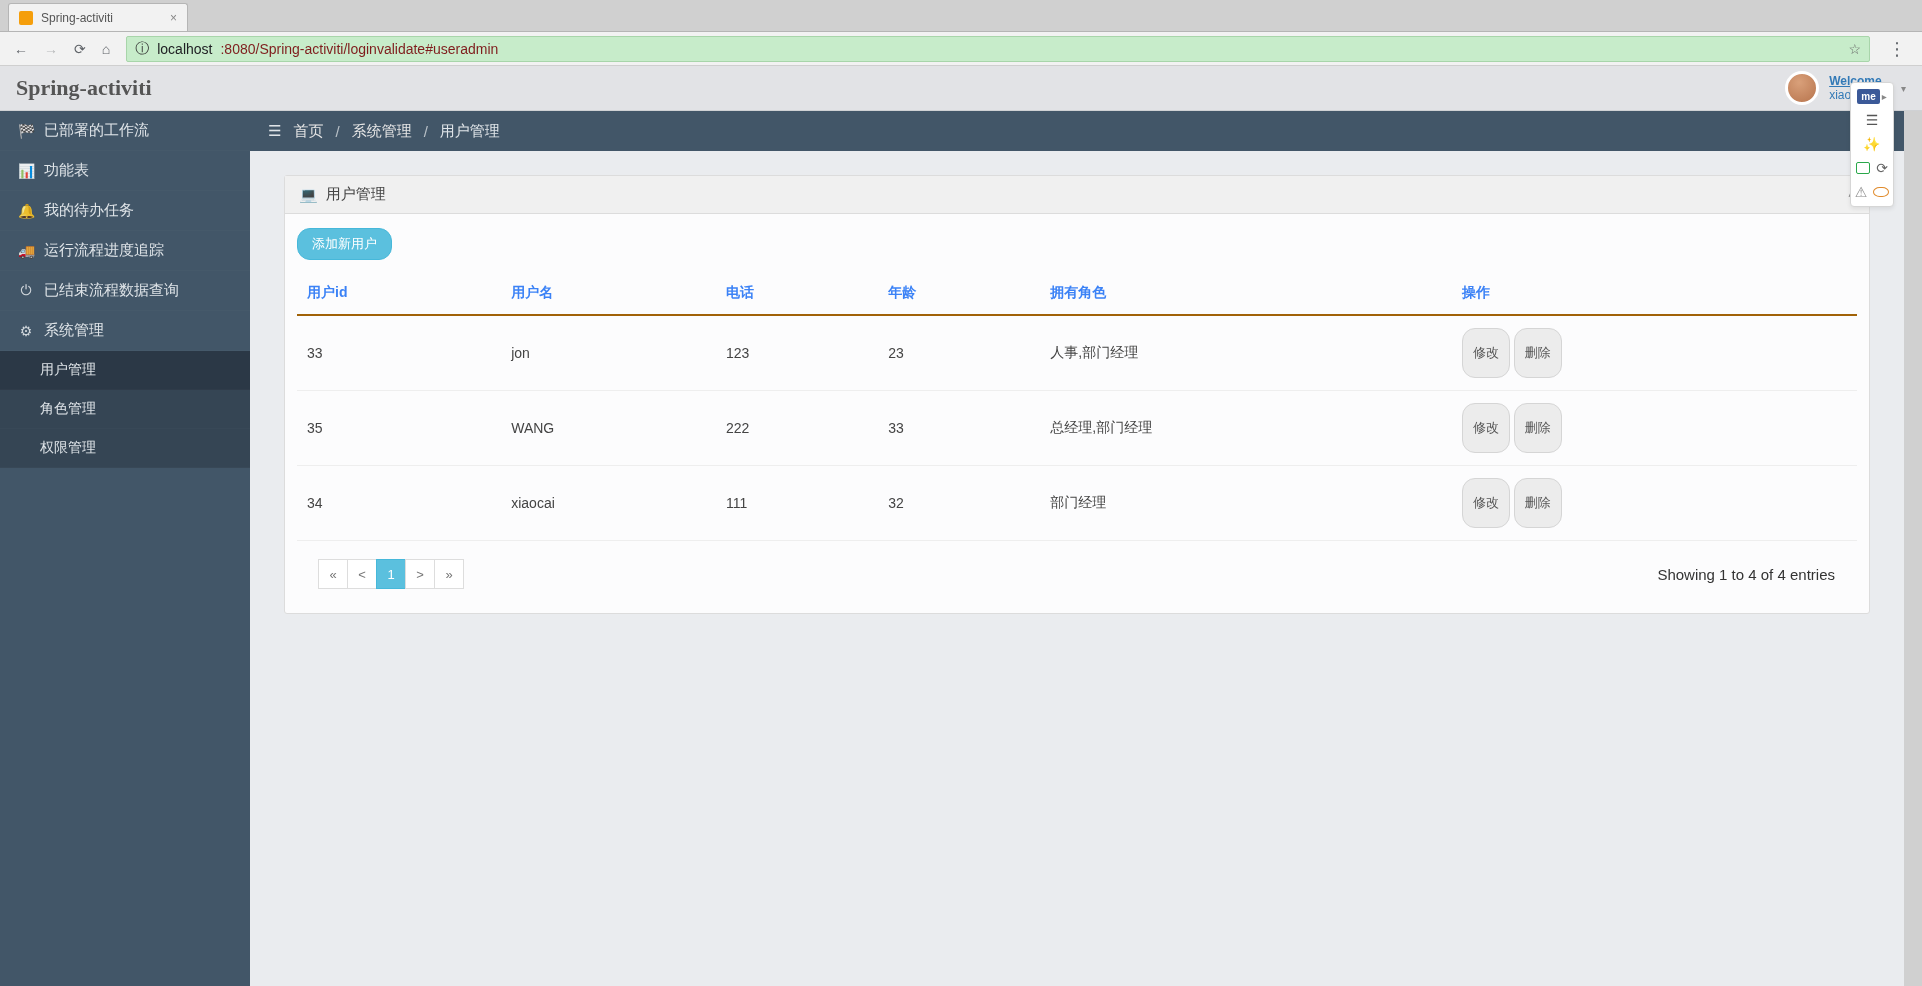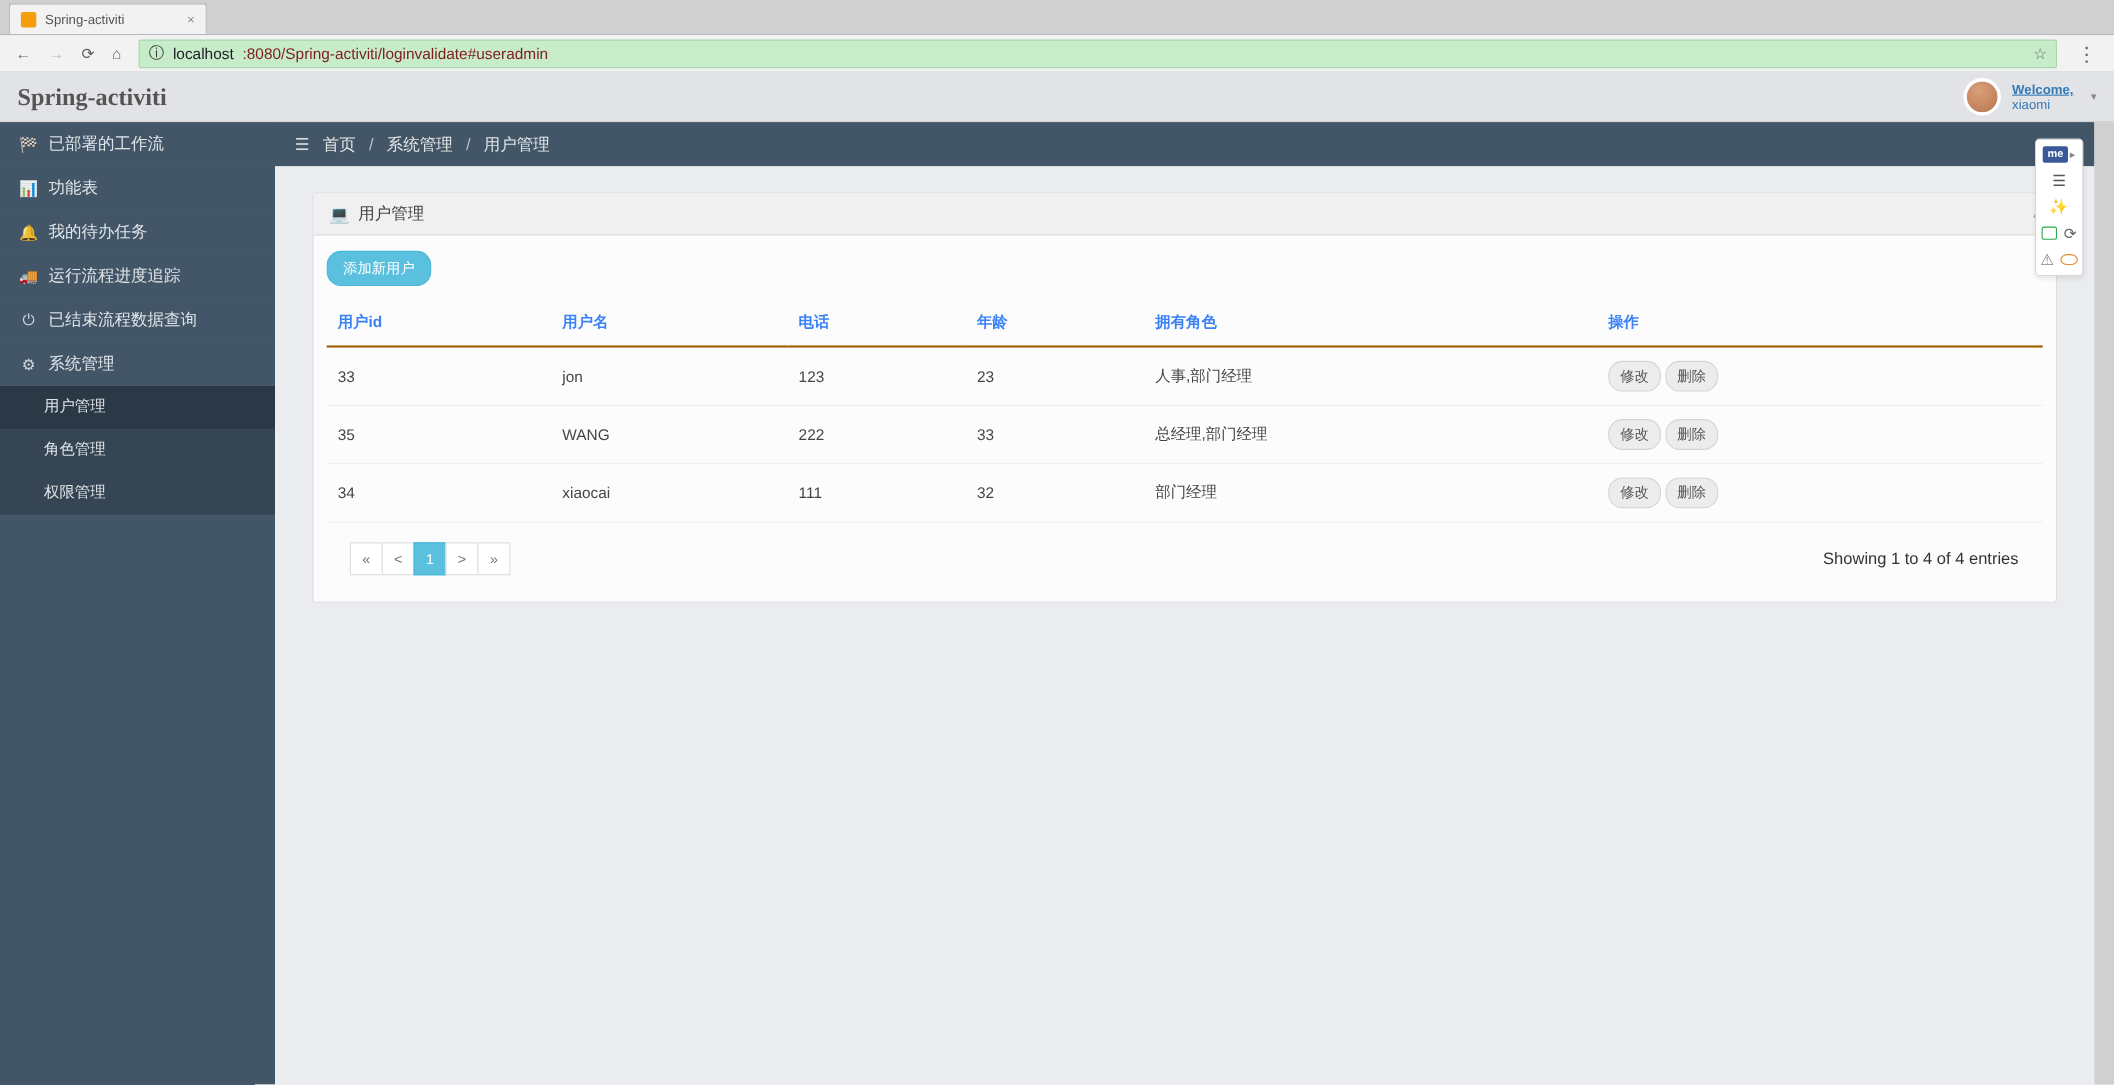--- a/index.html
+++ b/index.html
@@ -45,36 +45,36 @@
 .breadcrumb-bar a { color: #e5e5e5; }
 
 .content-area { padding: 24px 34px; }
 .panel { background: #fcfcfd; border: 1px solid #dcdcdc; border-radius: 3px; }
 .panel-header { height: 38px; background: #f0f0f0; border-bottom: 1px solid #dcdcdc; display: flex; align-items: center; padding: 0 14px; color: #444; gap: 8px; font-size: 15px; }
 .panel-collapse { margin-left: auto; color: #888; font-size: 12px; }
 .panel-body { padding: 14px 12px 20px; }
 
 .btn { display: inline-block; border: 1px solid transparent; padding: 6px 14px; border-radius: 13px; font-size: 13px; cursor: pointer; }
 .btn-info { background: #5bc0de; border-color: #46b8da; color: #fff; }
-.btn-default { background: #ececec; border: 1px solid #d5d5d5; color: #555; padding: 4px 10px; font-size: 13px; }
+.btn-default { background: #ececec; border: 1px solid #d5d5d5; color: #555; padding: 15px 10px; font-size: 13px; }
 
 table.data { width: 100%; border-collapse: collapse; margin-top: 12px; }
 table.data th, table.data td { text-align: left; padding: 12px 10px; border-top: 1px solid #eee; font-size: 14px; color: #444; }
 table.data th { border-top: none; font-weight: 700; color: #3b82f6; border-bottom: 2px solid #a16207; }
 table.data tbody tr { border-bottom: 1px solid #eee; }
 .role-cell { max-width: 190px; white-space: nowrap; overflow: hidden; text-overflow: ellipsis; }
 
 .table-footer { display: flex; align-items: center; padding: 18px 10px 4px; }
 .pagination { display: flex; gap: 0; margin-left: 12px; }
 .pagination .pg { width: 30px; height: 30px; border: 1px solid #ddd; background: #fff; color: #777; display: flex; align-items: center; justify-content: center; font-size: 13px; margin-left: -1px; }
 .pagination .pg.active { background: #5bc0de; border-color: #46b8da; color: #fff; }
 .entries-info { margin-left: auto; color: #333; font-size: 15px; padding-right: 12px; }
 
 
-.ext-panel { position: absolute; top: 82px; right: 28px; width: 44px; background: #fff; border: 1px solid #d6d6d6; border-radius: 4px; box-shadow: 0 2px 4px rgba(0,0,0,0.08); display: flex; flex-direction: column; align-items: center; padding: 2px 0; z-index: 50; margin-top: 44px; }
+.ext-panel { position: absolute; top: 82px; right: 28px; width: 44px; background: #fff; border: 1px solid #d6d6d6; border-radius: 4px; box-shadow: 0 2px 4px rgba(0,0,0,0.08); display: flex; flex-direction: column; align-items: center; padding: 2px 0; z-index: 50; }
 .ext-row { width: 100%; padding: 4px 0; display: flex; align-items: center; justify-content: center; gap: 2px; }
 .ext-logo { background: #3b5998; color: #fff; font-size: 10px; font-weight: 700; padding: 2px 4px; border-radius: 2px; }
 .ext-ico { font-size: 14px; color: #555; }
 .ext-cast { width:14px; height:12px; border:1.5px solid #2aa84a; border-radius:2px; position:relative; }
 .ext-eye { width:16px; height:10px; border:1.5px solid #e08a2a; border-radius:50%/60%; }
 
 
 .i-arrow-left::before{content:"←";} .i-arrow-right::before{content:"→";}
 .i-reload::before{content:"⟳";} .i-home::before{content:"⌂";}
 .i-info::before{content:"ⓘ";} .i-star::before{content:"☆";}

